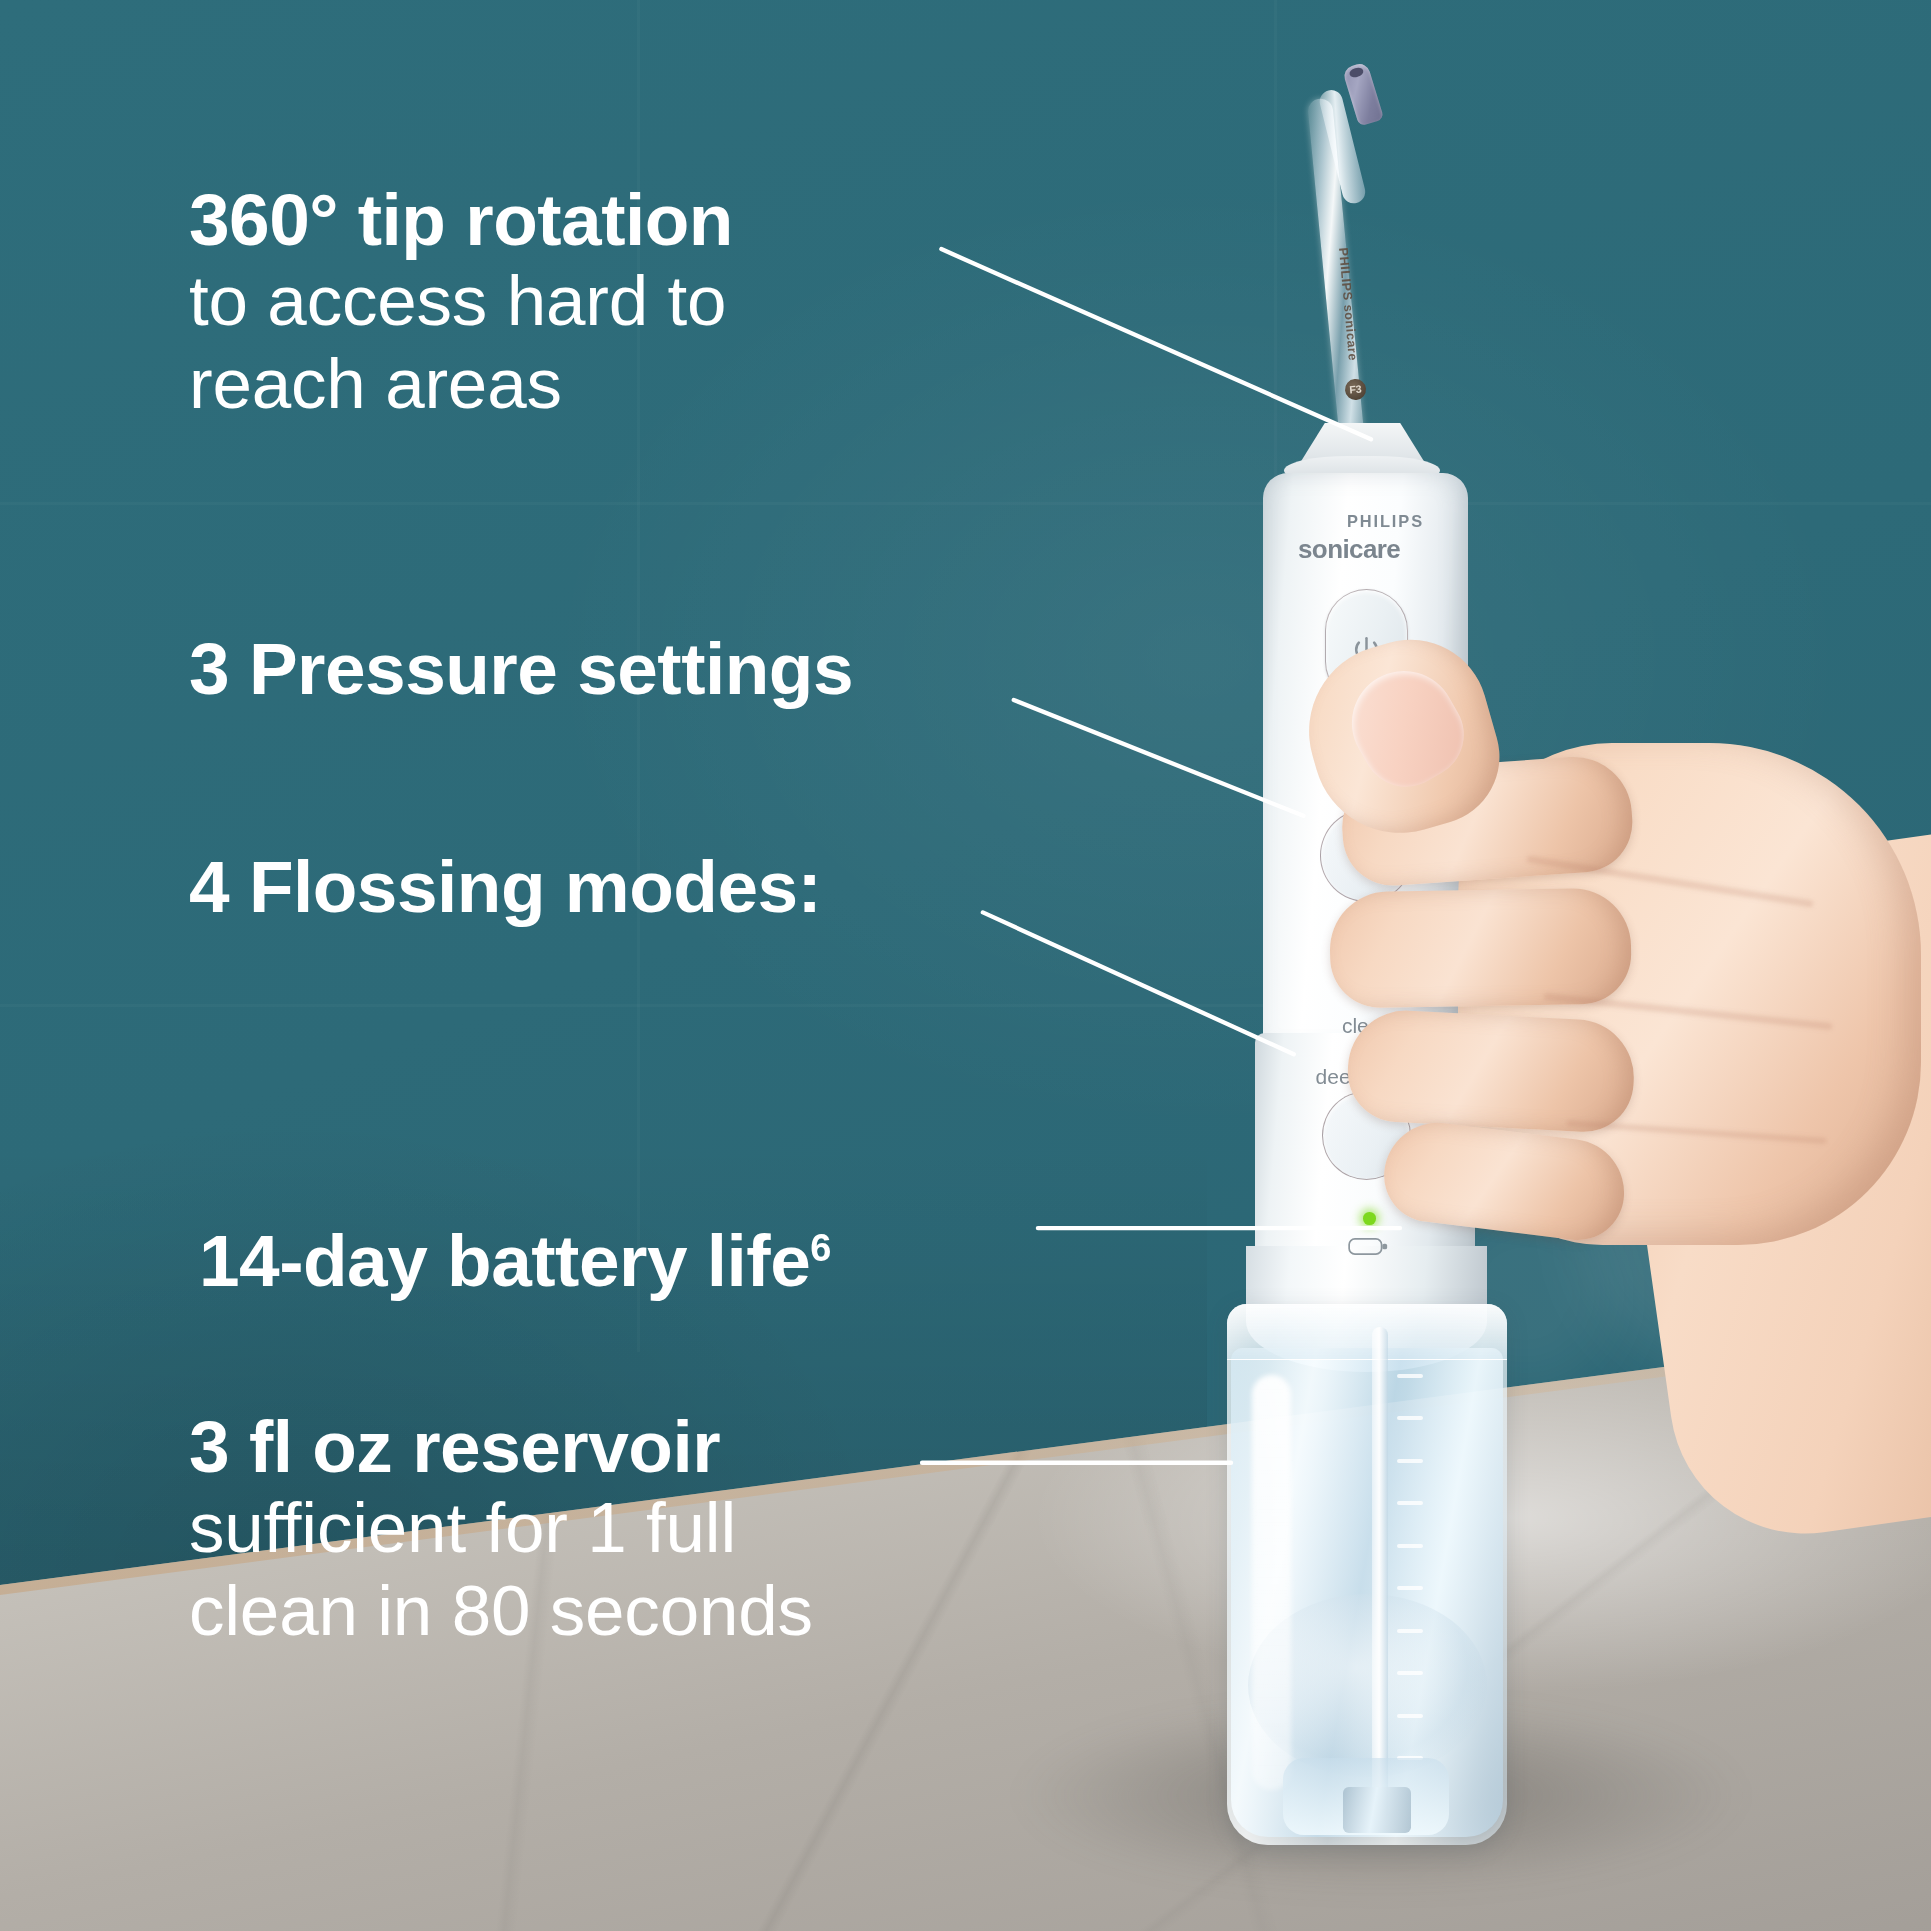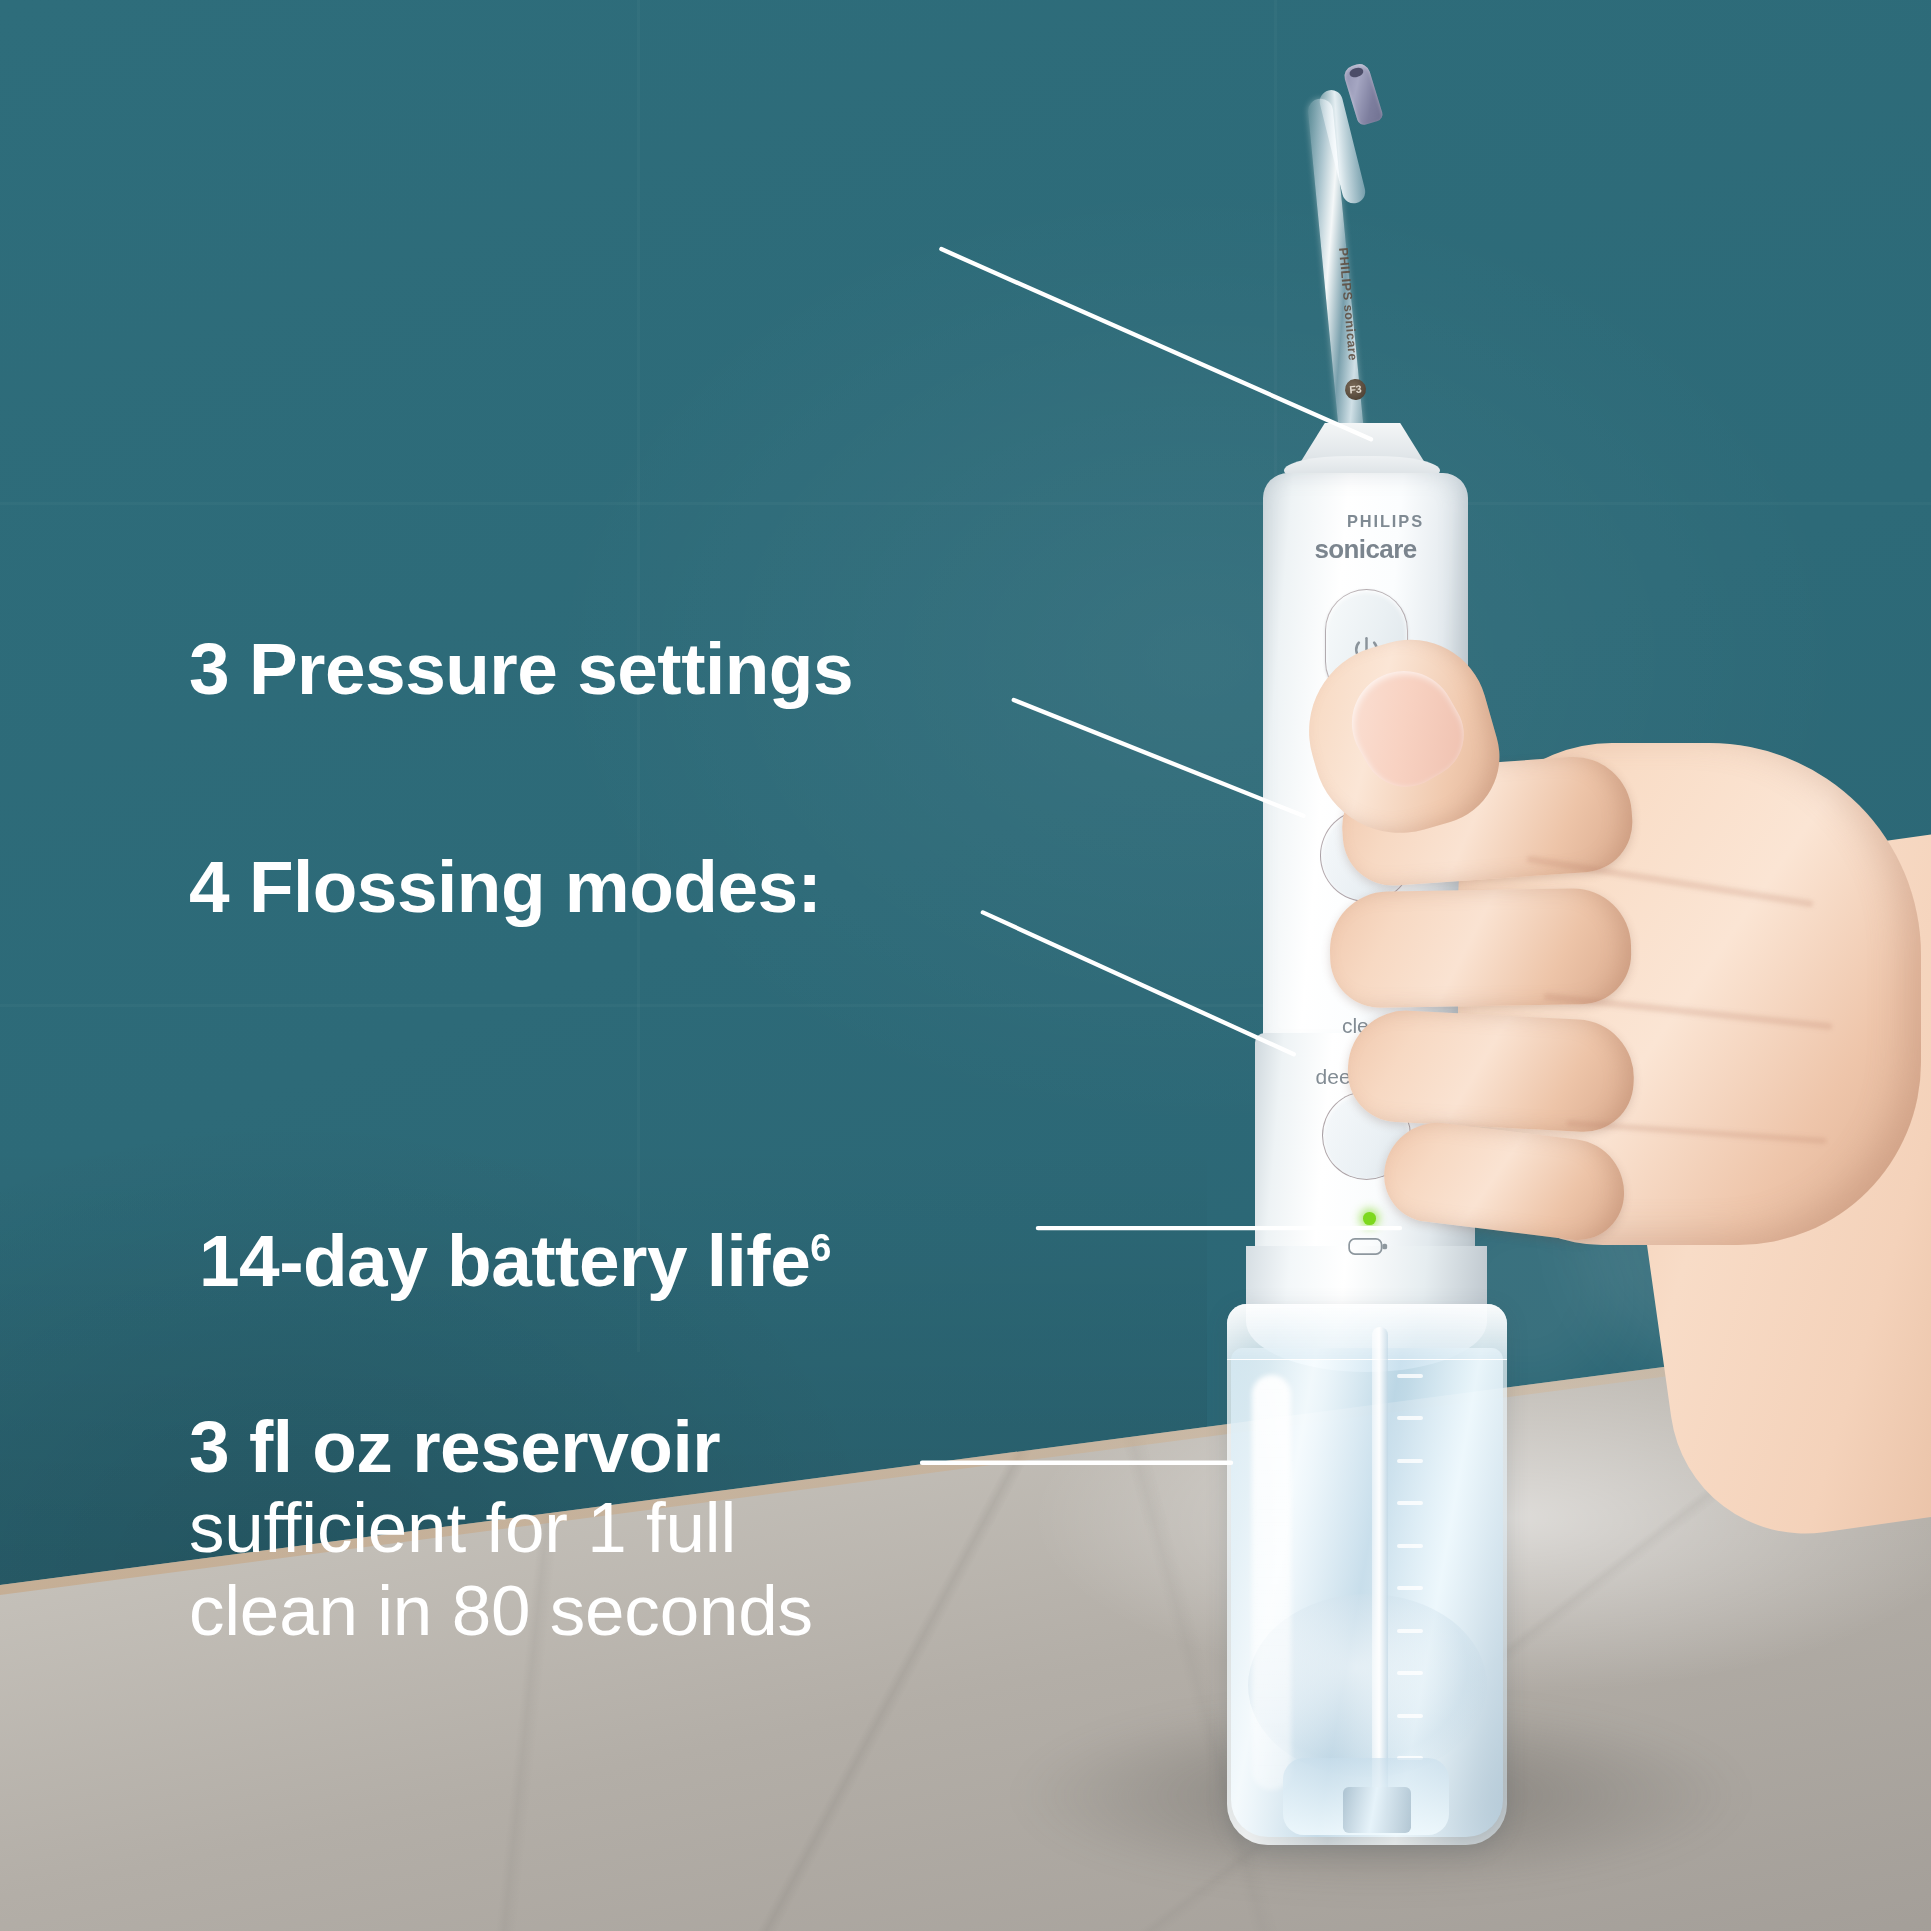--- a/index.html
+++ b/index.html
@@ -124,21 +124,21 @@
   .body-lower{position:absolute;left:154px;top:994px;width:220px;height:290px;
     background:linear-gradient(95deg,
       #cfd8dd 0%, #eef3f5 12%, #ffffff 32%, #fafcfd 55%, #e2e9ed 78%, #c0c9cf 94%, #adb7be 100%);
     border-radius:9.7px 9.7px 44px 44px;}
   .body-flare{position:absolute;left:145px;top:1207px;width:241px;height:126px;
     background:linear-gradient(95deg,#d6dee3 0%,#f3f7f9 18%,#ffffff 40%,#e6edf0 72%,#bcc5cc 100%);
     border-radius:0 0 50% 50%/0 0 40% 40%;}
 
   .brand-philips{position:absolute;left:207px;top:473px;width:116px;text-align:right;
     font-size:16.4px;font-weight:700;letter-spacing:1.9px;color:#7f8a93;}
-  .brand-sonicare{position:absolute;left:197px;top:495px;width:135px;text-align:center;
+  .brand-sonicare{position:absolute;left:197px;top:495px;width:135px;text-align:left;
     font-size:26px;font-weight:700;letter-spacing:-0.6px;color:#7b858e;}
 
   .power-btn{position:absolute;left:224px;top:550px;width:83px;height:114px;border-radius:42px;
     background:linear-gradient(110deg,#f7fafb,#eaf0f3 55%,#dde5ea);
     border:1.5px solid rgba(120,95,100,.45);
     box-shadow:inset 0 1.9px 5.8px rgba(255,255,255,.9), 0 1px 2.9px rgba(90,110,120,.2);}
   .power-glyph{position:absolute;left:50%;top:54%;width:33px;height:33px;margin-left:-16.4px;margin-top:-16.4px;}
 
   .led{position:absolute;border-radius:50%;background:#ffffff;
     box-shadow:0 0 6.8px 1.9px rgba(255,255,255,.85);}
@@ -332,20 +332,25 @@
   </div>
 
   <svg class="leaders" viewBox="0 0 2000 2000">
     <line x1="975" y1="258" x2="1420" y2="455" stroke="#ffffff" stroke-width="4.5" stroke-linecap="round"></line>
     <line x1="1050" y1="725" x2="1350" y2="845" stroke="#ffffff" stroke-width="4.5" stroke-linecap="round"></line>
     <line x1="1018" y1="945" x2="1340" y2="1092" stroke="#ffffff" stroke-width="4.5" stroke-linecap="round"></line>
     <line x1="1075" y1="1272" x2="1450" y2="1272" stroke="#ffffff" stroke-width="4.5" stroke-linecap="round"></line>
     <line x1="955" y1="1515" x2="1275" y2="1515" stroke="#ffffff" stroke-width="4.5" stroke-linecap="round"></line>
   </svg>
 
+  <div class="feature" id="feat-360">
+    <div class="f-bold">360° tip rotation</div>
+    <div class="f-light">to access hard to</div>
+    <div class="f-light">reach areas</div>
+  </div>
 
   <div class="feature" id="feat-pressure">
     <div class="f-bold">3 Pressure settings</div>
   </div>
 
   <div class="feature" id="feat-modes">
     <div class="f-bold">4 Flossing modes:</div>
   </div>
 
   <div class="feature" id="feat-battery">

